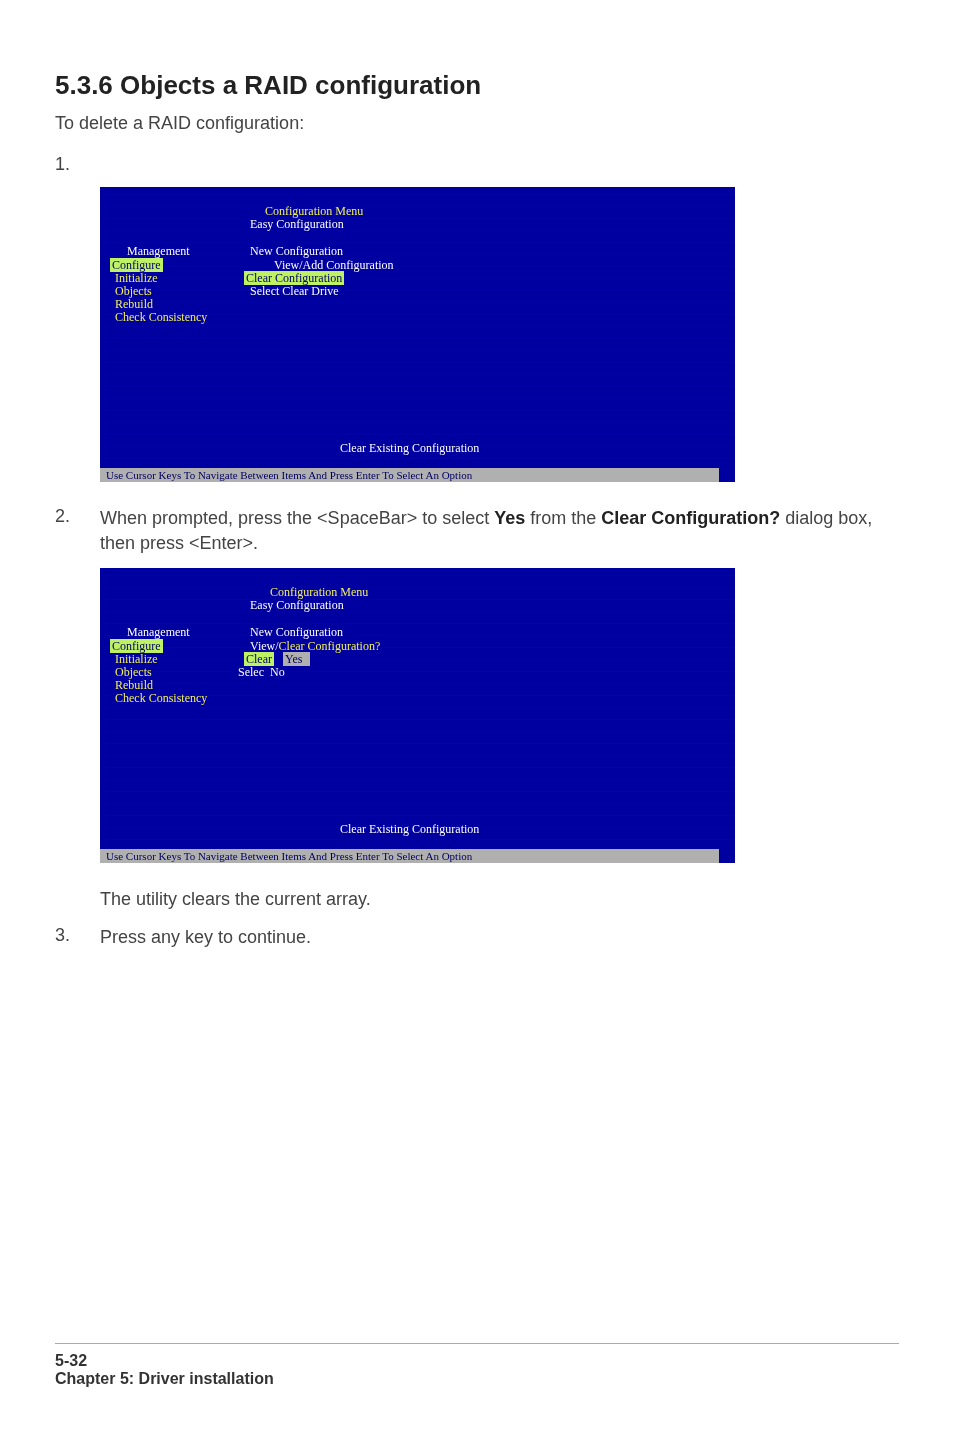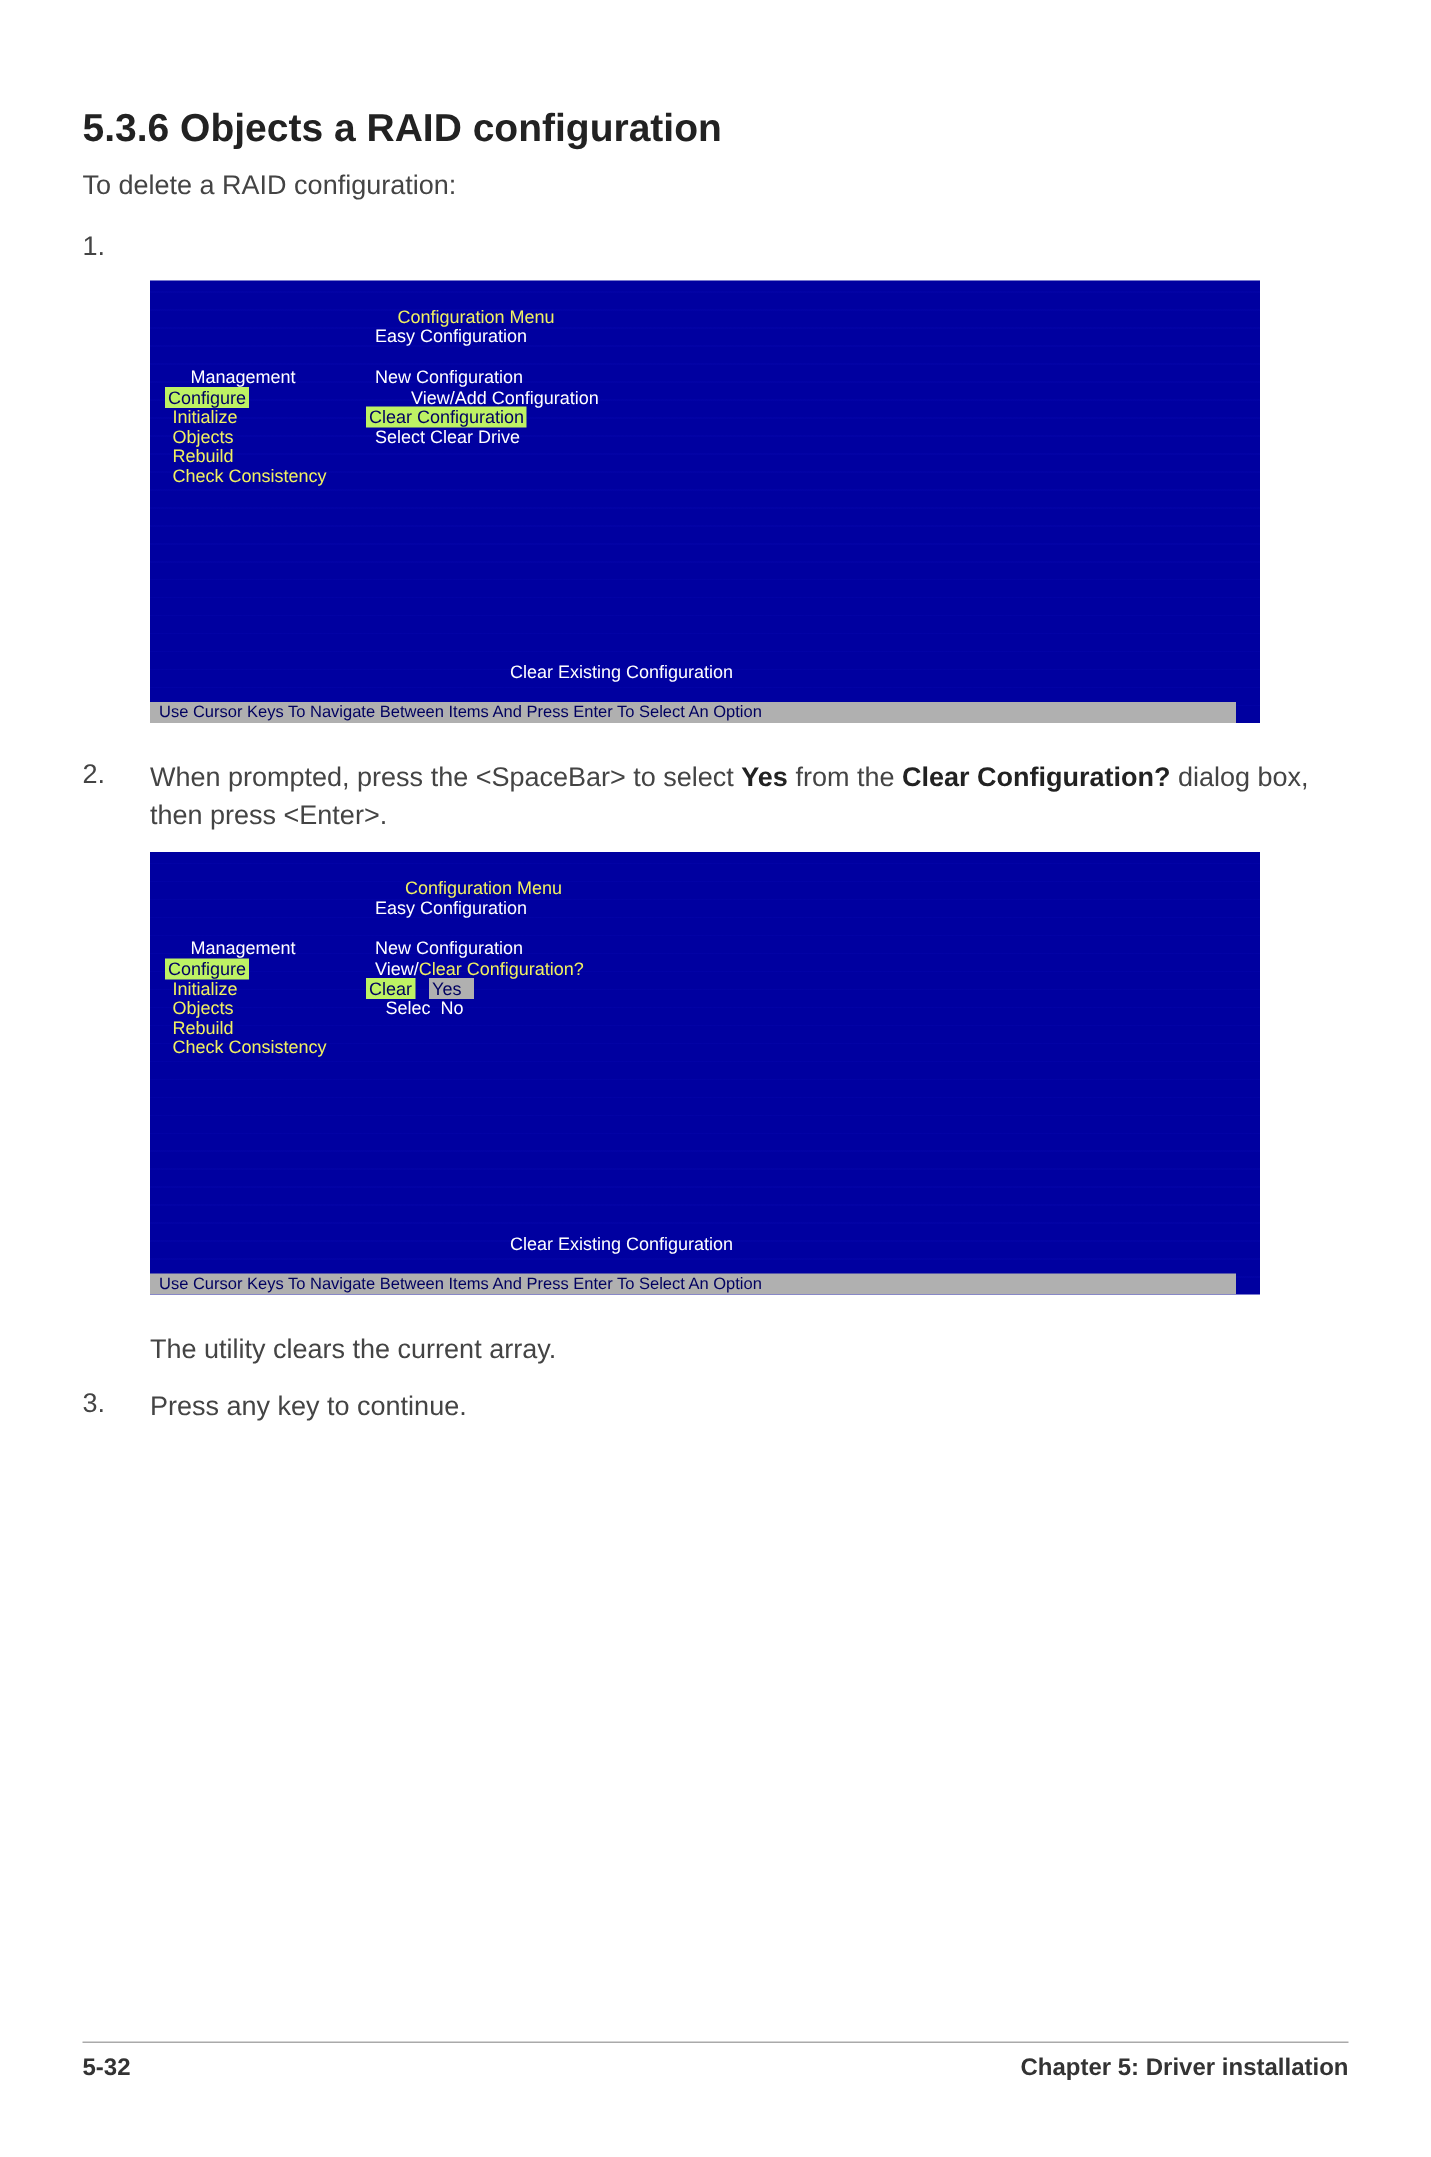--- a/index.html
+++ b/index.html
@@ -35,26 +35,26 @@
     color: #444;
   }
   .step-text {
     font-size: 18px;
     color: #444;
     line-height: 1.4;
   }
   .bold { font-weight: bold; color: #222; }
   .bios-shot {
     margin: 12px 0 24px 45px;
-    width: 740px;
+    width: 635px;
     height: 295px;
     background: #0000a0;
     position: relative;
     overflow: hidden;
-    font-family: Liberation Sans, sans-serif;
+    font-family: Liberation Serif, serif;
     font-size: 12px;
     color: #ffffff;
   }
   .bios-bg-pattern {
     position: absolute;
     inset: 0;
     background: repeating-linear-gradient(
       0deg,
       #0000a0 0px,
       #0000a0 11px,
@@ -96,20 +96,21 @@
     bottom: 50px;
     left: 55px;
     right: 55px;
     border-top: 1px solid #aaa;
     padding-top: 8px;
     display: flex;
     justify-content: space-between;
     font-size: 16px;
     color: #333;
     font-weight: bold;
+    flex-direction: column;
   }
 </style>
 </head>
 <body>
 
 <h2 class="section-heading">5.3.6    Objects a RAID configuration</h2>
 <p class="intro">To delete a RAID configuration:</p>
 
 <div class="step-row">
   <div class="step-num">1.</div>
@@ -158,21 +159,21 @@
 
   <div class="bios-row white" style="top:31px; left:150px;">Easy Configuration</div>
   <div class="bios-row white" style="top:58px; left:150px;">New Configuration</div>
   <div class="bios-row white" style="top:72px; left:150px;">
     <span>View/</span><span class="yellow">Clear Configuration?</span>
   </div>
   <div class="bios-row" style="top:85px; left:144px;">
     <span class="highlight-sel">Clear</span>
     <span class="highlight-yes" style="margin-left:6px;">Yes</span>
   </div>
-  <div class="bios-row white" style="top:98px; left:157px;">
+  <div class="bios-row white" style="top:98px; left:138px;">
     <span>Selec</span>&nbsp;&nbsp;<span class="white">No</span>
   </div>
 
   <div class="bios-row white" style="top:255px; left:240px;">Clear Existing Configuration</div>
   <div class="footer-bar">Use Cursor Keys To Navigate Between Items And Press Enter To Select An Option</div>
 </div>
 
 <div class="step-row">
   <div class="step-num"></div>
   <div class="step-text">The utility clears the current array.</div>

